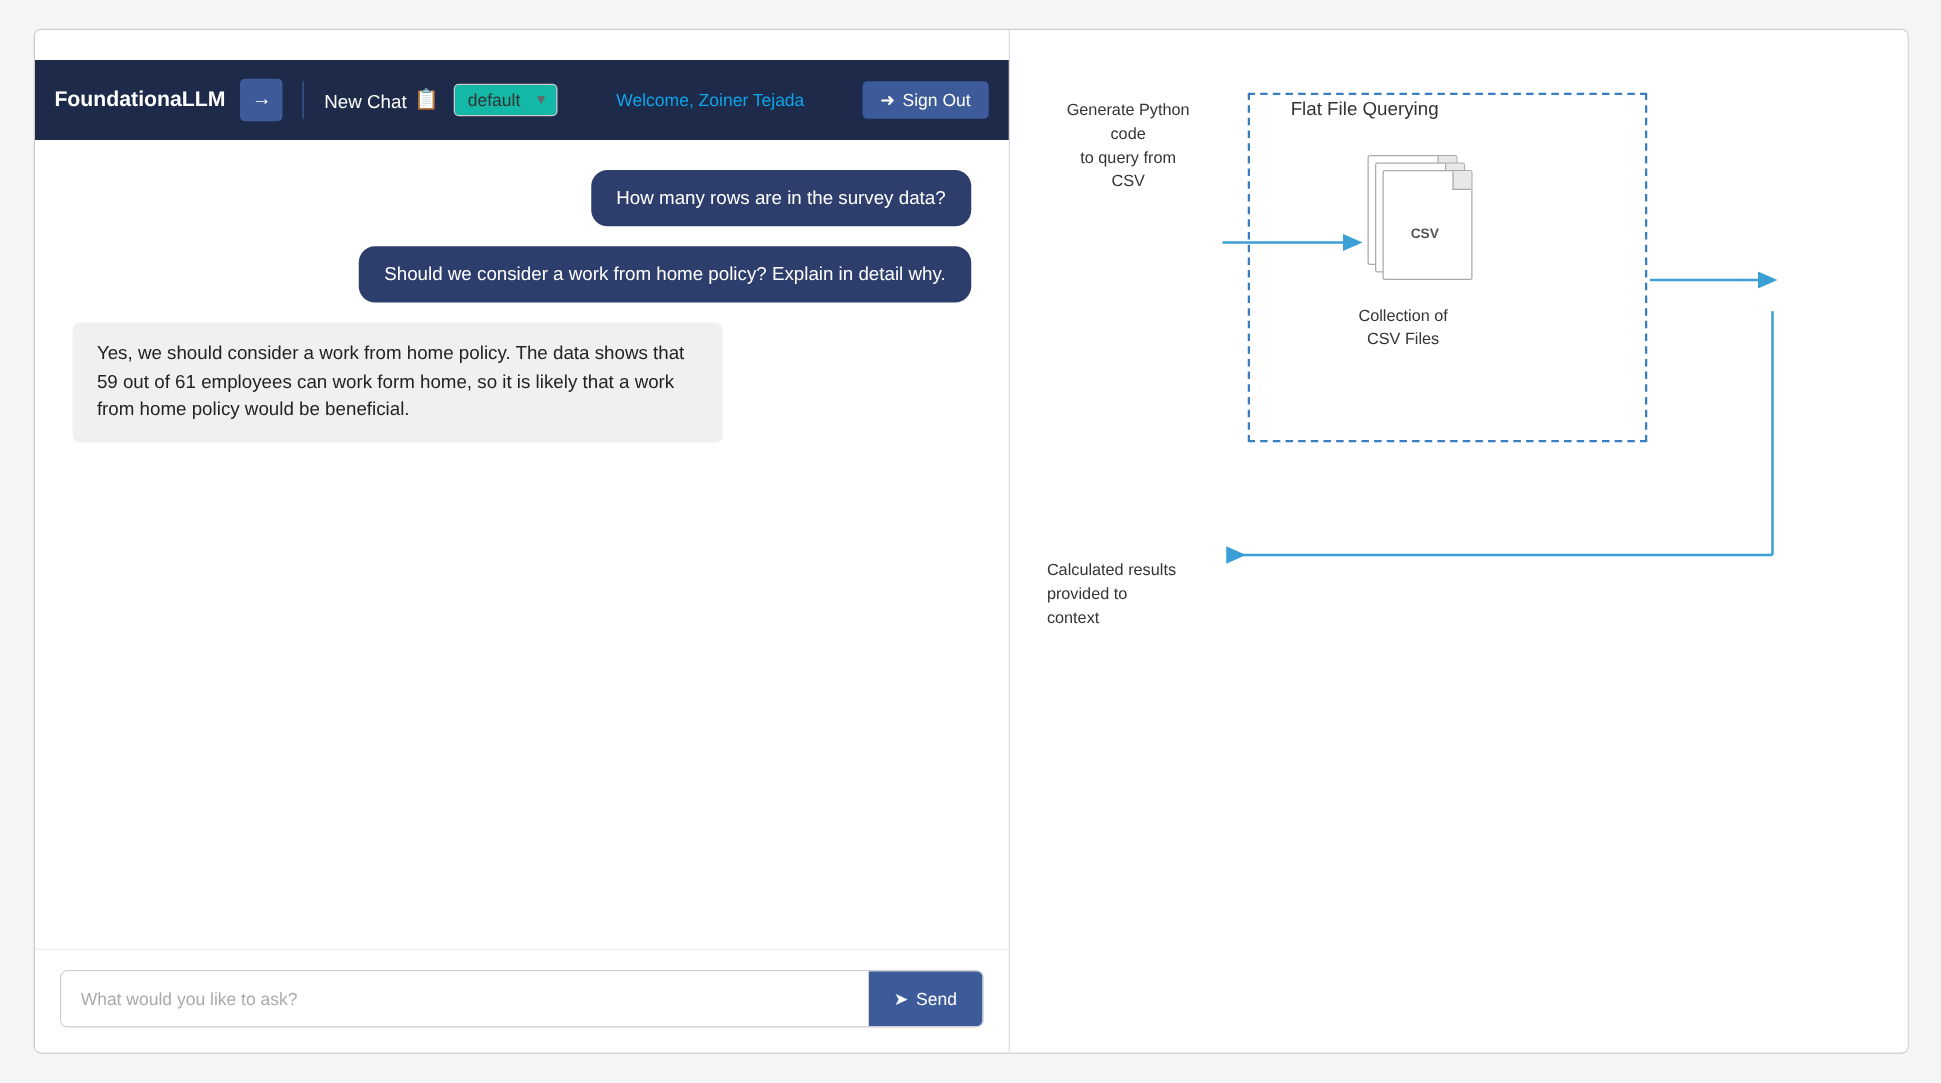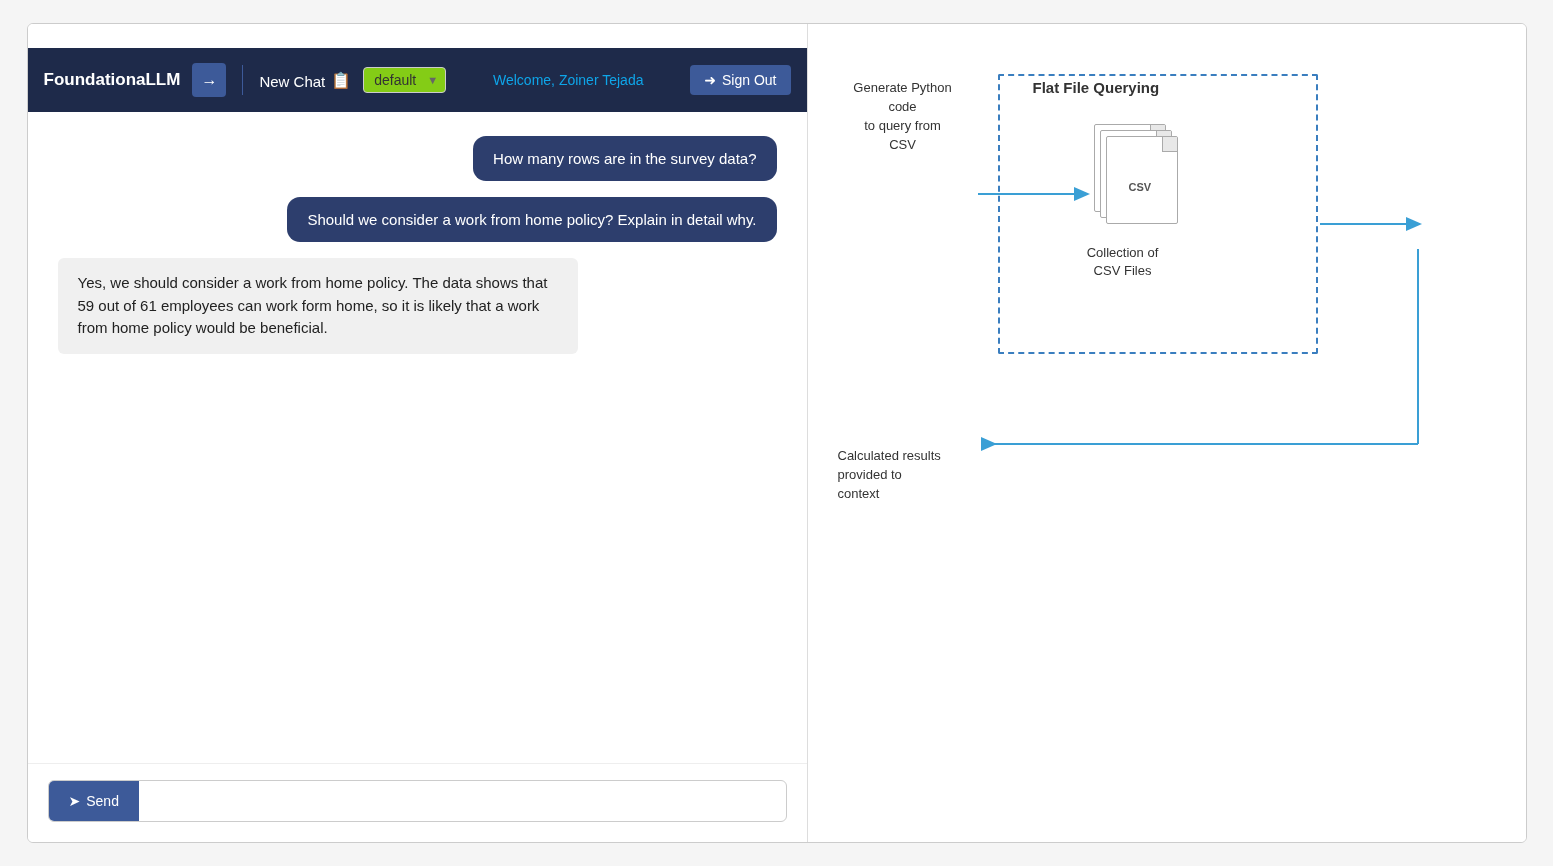--- a/index.html
+++ b/index.html
@@ -77,21 +77,21 @@
       display: flex;
       align-items: flex-end;
       gap: 6px;
       white-space: nowrap;
     }
     .copy-icon {
       color: #aac0e8;
       font-size: 16px;
     }
     .dropdown-select {
-      background: #84cc16;
+      background: #14b8a6;
       border: 1px solid #ccc;
       border-radius: 4px;
       padding: 4px 28px 4px 10px;
       font-size: 14px;
       cursor: pointer;
       color: #333;
       appearance: none;
       -webkit-appearance: none;
       background-image: none;
       position: relative;
@@ -212,21 +212,21 @@
       height: 280px;
       border: 2px dashed #3a7ebf;
       border-radius: 2px;
     }
     .flat-file-label {
       position: absolute;
       top: 15px;
       left: 185px;
       font-size: 15px;
       color: #333;
-      font-weight: 700;
+      font-weight: 400;
     }
     
     .csv-stack {
       position: absolute;
       top: 60px;
       left: 240px;
       width: 100px;
       height: 110px;
     }
     .csv-page {
@@ -345,20 +345,21 @@
       </div>
 
       <div class="msg-assistant">
         <span>Yes, we should consider a work from home policy. The data shows that 59 out of 61 employees can work form home, so it is likely that a work from home policy would be beneficial.</span>
       </div>
 
     </div>
 
     <div class="input-area">
       <div class="input-wrapper">
+        <input class="chat-input" type="text" placeholder="What would you like to ask?" style="">
         <button class="send-btn">
           <span>➤</span>
           <span>Send</span>
         </button>
       </div>
     </div>
 
   </div>
 
   <div class="diagram-panel">

